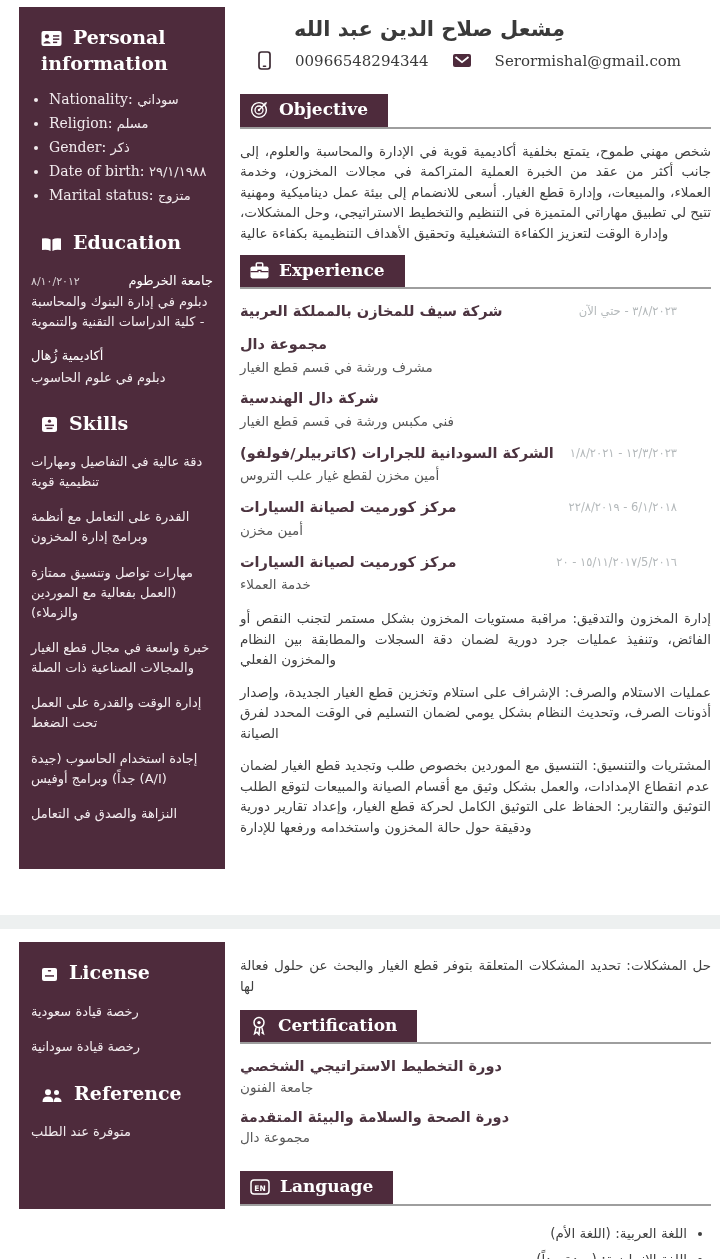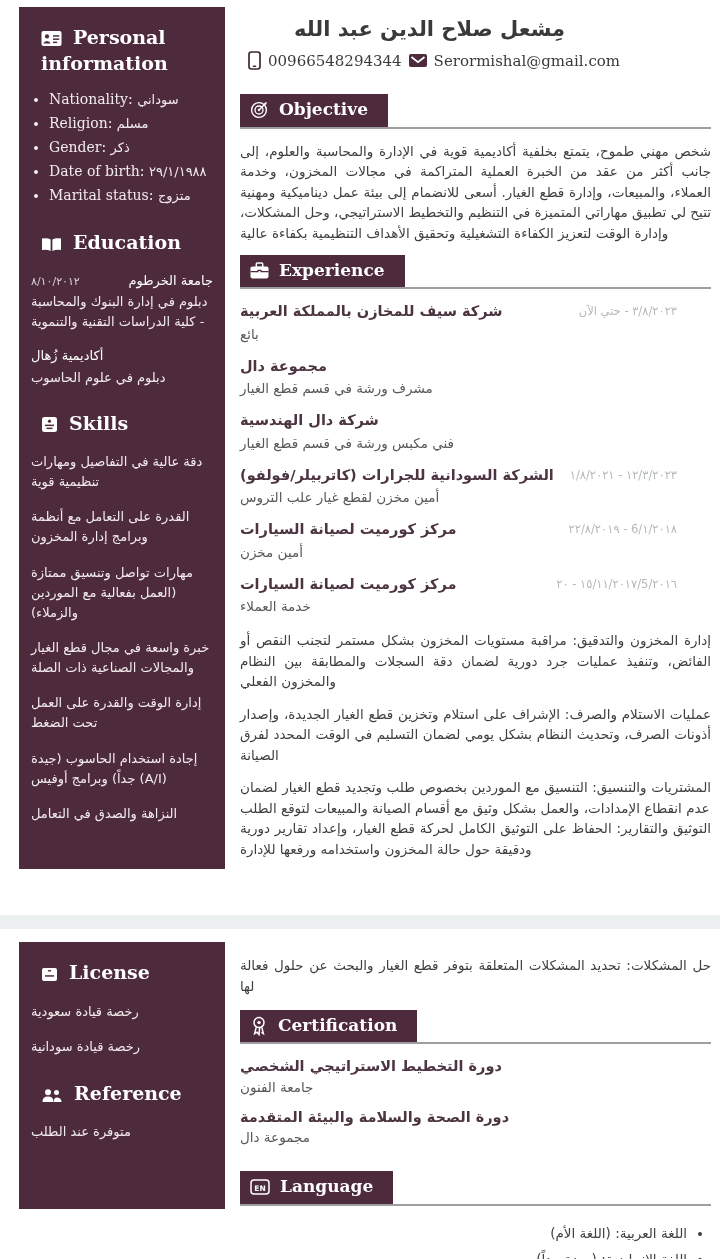--- a/index.html
+++ b/index.html
@@ -40,21 +40,21 @@
   .edu-name{font-size:13px;color:#fff;}
   .edu-desc{margin-top:2px;}
   .skill-item{margin-top:15px;font-size:13px;line-height:1.55;}
   .sb-item{margin-top:16px;font-size:13px;line-height:1.5;}
 
   
   .main{position:absolute;left:240px;width:471px;}
   .main1{top:0;padding-top:16px;}
   .main2{top:929px;padding-top:12px;}
   .name{font-size:21px;font-weight:bold;color:#3a3a3a;margin:0;padding-left:54px;line-height:1.3;}
-  .contact{display:flex;align-items:center;gap:7px;margin:8px 0 0 8px;
+  .contact{display:flex;align-items:center;gap:24px;margin:8px 0 0 18px;
     font-family:"DejaVu Serif","DejaVu Sans",serif;font-size:15px;color:#3a3a3a;}
   .contact svg{flex:none;}
   .sec-head{border-bottom:2px solid var(--line);}
   .sec-bar{
     display:inline-flex;align-items:center;gap:10px;vertical-align:bottom;
     background:var(--maroon);color:#fff;font-family:"DejaVu Serif","DejaVu Sans",serif;
     font-weight:bold;font-size:17px;padding:5px 20px 6px 10px;line-height:1.25;
   }
   .para{font-size:13.5px;color:var(--text);line-height:1.52;text-align:justify;margin:12px 0 0;}
   .para.tight{margin-top:0;}
@@ -164,21 +164,20 @@
         </svg>
       <span>Experience</span>
     </div>
   </div>
 
   <div class="exp-entry">
     <div class="exp-row">
       <span class="exp-company">شركة سيف للمخازن بالمملكة العربية</span>
       <span class="exp-date">٣/٨/٢٠٢٣ - حتي الآن</span>
     </div>
-    <div class="exp-role">بائع</div>
   </div>
   <div class="exp-entry">
     <div class="exp-row">
         <span class="exp-company">مجموعة دال</span>
       </div>
     <div class="exp-role">مشرف ورشة في قسم قطع الغيار</div>
   </div>
   <div class="exp-entry">
     <div class="exp-row">
         <span class="exp-company">شركة دال الهندسية</span>

